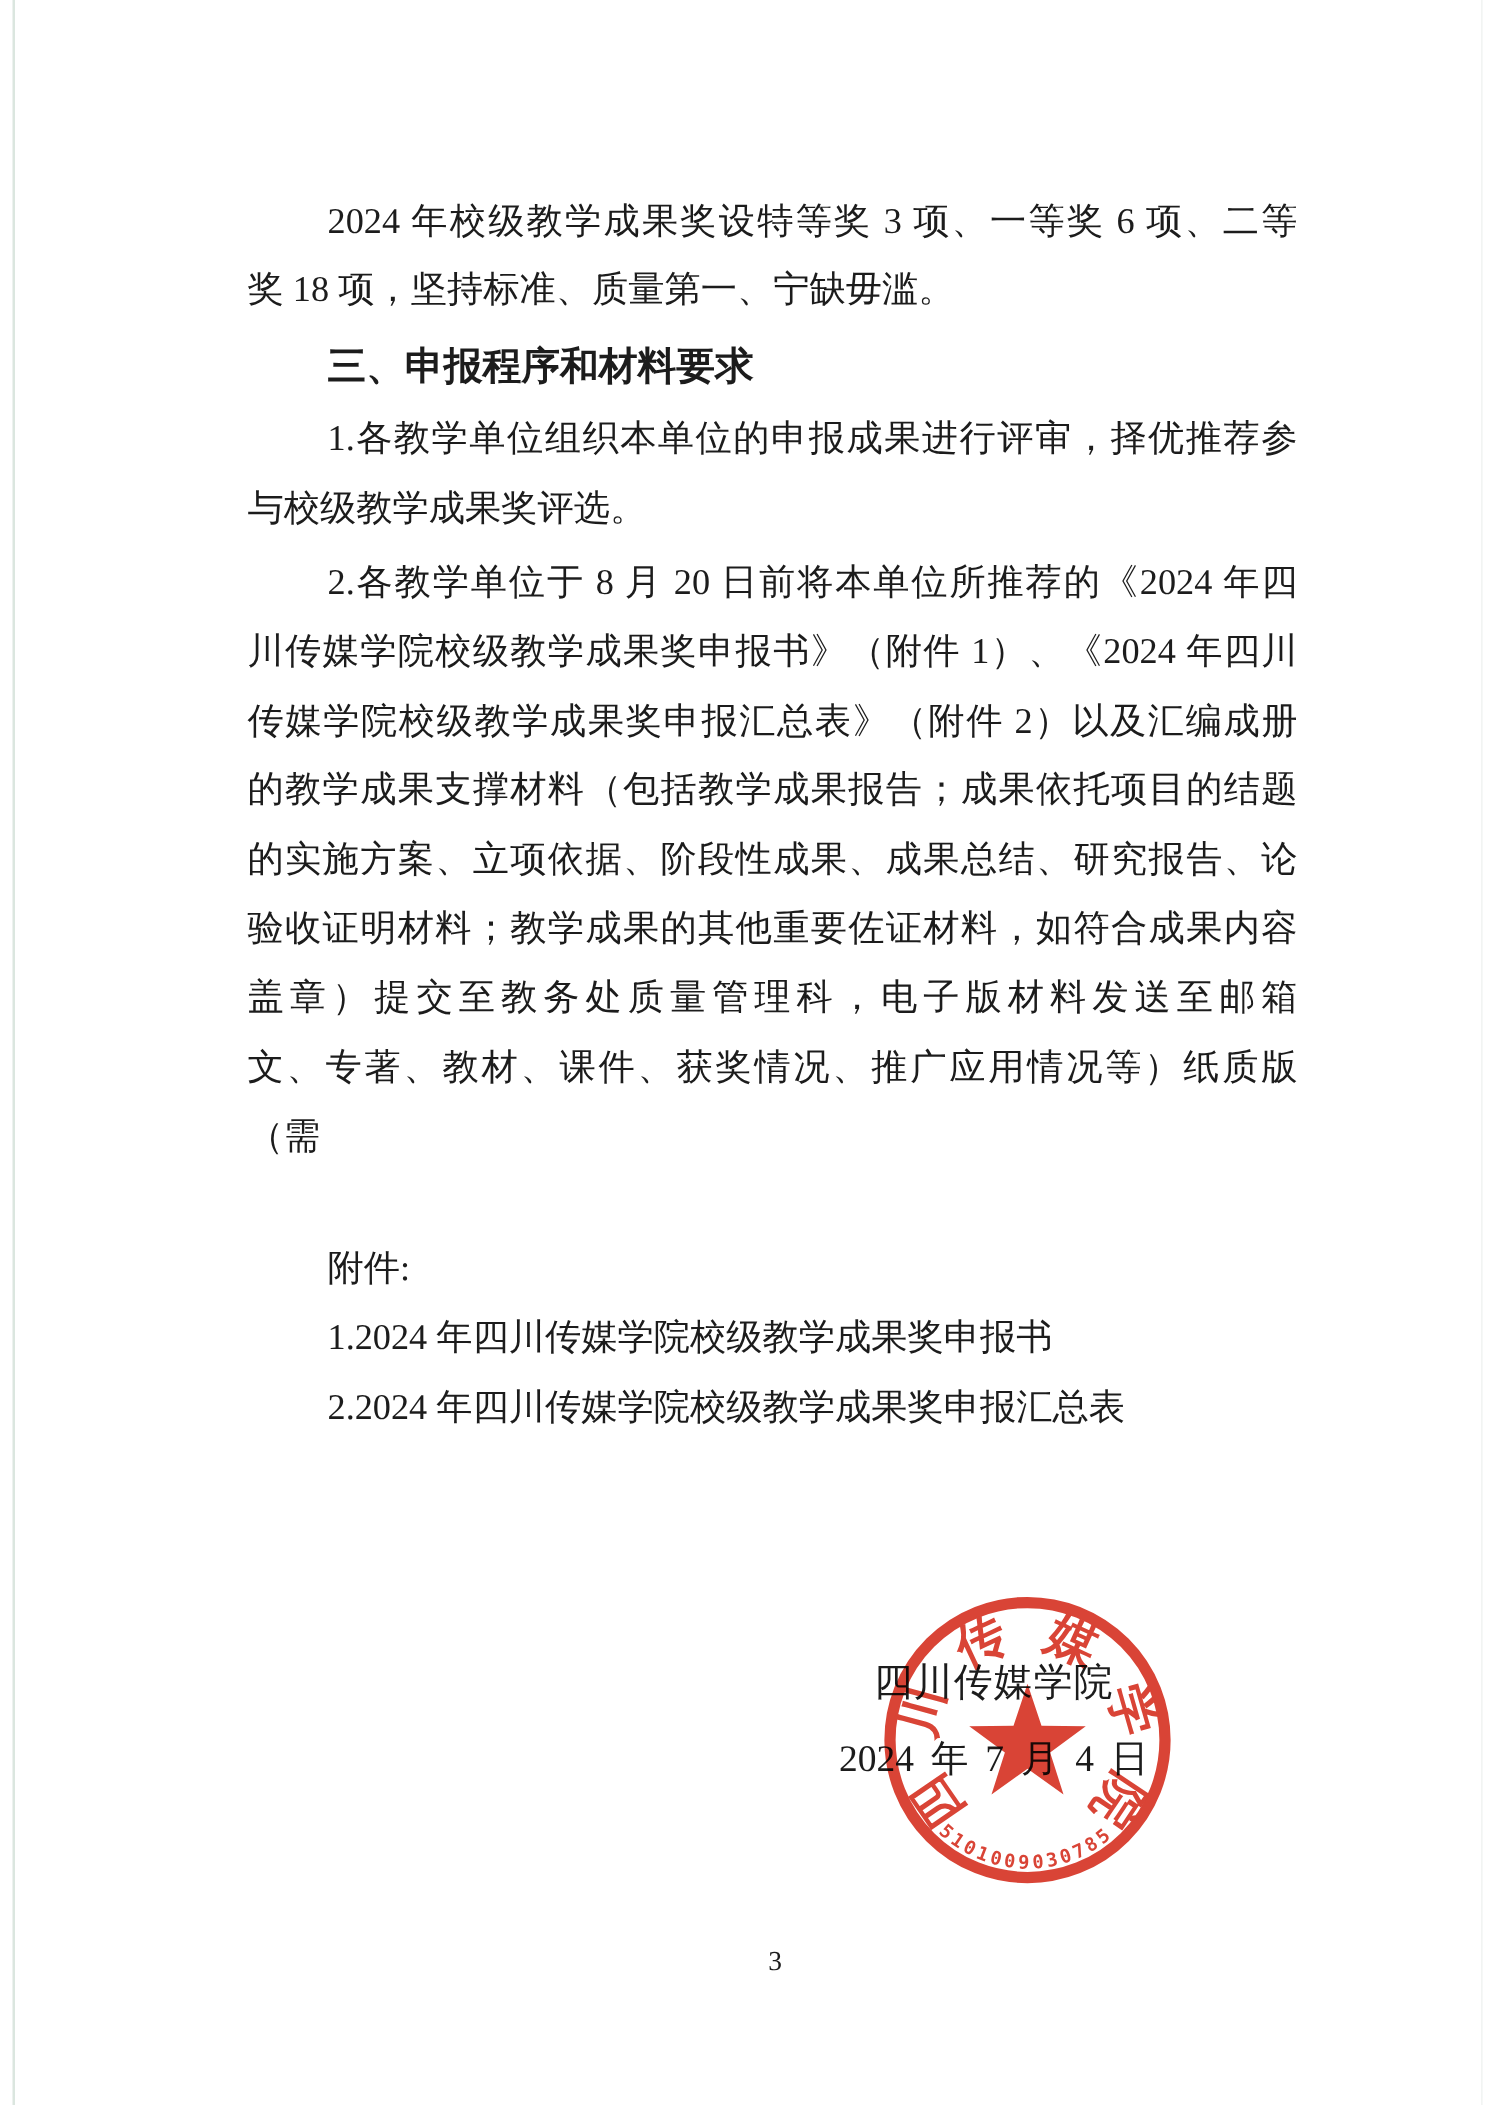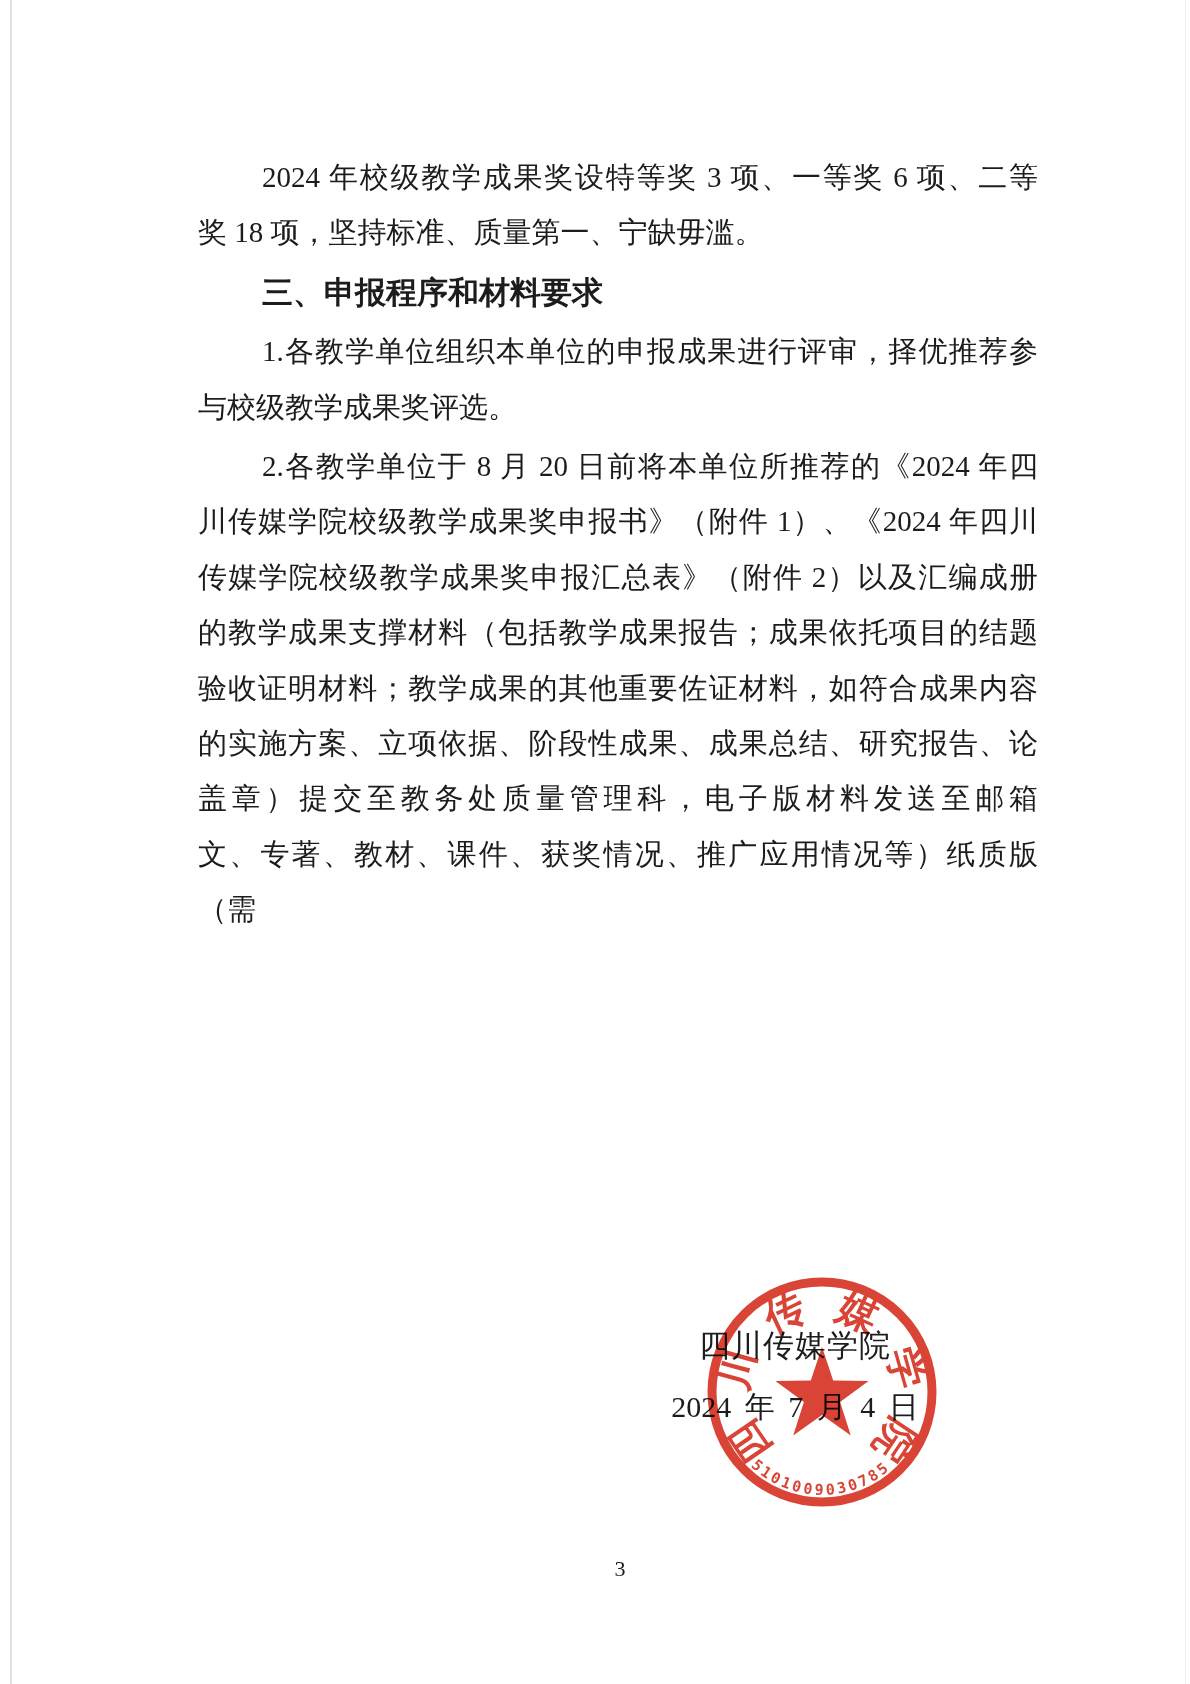--- a/index.html
+++ b/index.html
@@ -71,26 +71,33 @@
         <div class="block block-heading" data-bidx="2">三、申报程序和材料要求</div>
         <div class="block block-para" data-bidx="3">
           <div class="line">1.各教学单位组织本单位的申报成果进行评审，择优推荐参</div>
           <div class="line">与校级教学成果奖评选。</div>
         </div>
         <div class="block block-para" data-bidx="4">
           <div class="line">2.各教学单位于 8 月 20 日前将本单位所推荐的《2024 年四</div>
           <div class="line">川传媒学院校级教学成果奖申报书》（附件 1）、《2024 年四川</div>
           <div class="line">传媒学院校级教学成果奖申报汇总表》（附件 2）以及汇编成册</div>
           <div class="line">的教学成果支撑材料（包括教学成果报告；成果依托项目的结题</div>
+          <div class="line">的实施方案、立项依据、阶段性成果、成果总结、研究报告、论</div>
           <div class="line">验收证明材料；教学成果的其他重要佐证材料，如符合成果内容</div>
-          <div class="line">的实施方案、立项依据、阶段性成果、成果总结、研究报告、论</div>
           <div class="line">盖章）提交至教务处质量管理科，电子版材料发送至邮箱</div>
           <div class="line">文、专著、教材、课件、获奖情况、推广应用情况等）纸质版（需</div>
         </div>
       </div>
+    <section class="attachments">
+      <div class="line attach-label">附件:</div>
+      <div id="attach-holder">
+          <div class="line attach-item">1.2024 年四川传媒学院校级教学成果奖申报书</div>
+          <div class="line attach-item">2.2024 年四川传媒学院校级教学成果奖申报汇总表</div>
+        </div>
+    </section>
   </main>
 
   <div class="signature">
     <div class="sig-org">四川传媒学院</div>
     <div class="sig-date">2024 年 7 月 4 日</div>
   </div>
 
   <svg class="seal-svg" viewBox="690 1258 268 268" xmlns="http://www.w3.org/2000/svg">
     <defs>
       <path id="ringPath" d="M 774.4 1448.7 A 74 74 0 1 1 869.6 1448.7"></path>

